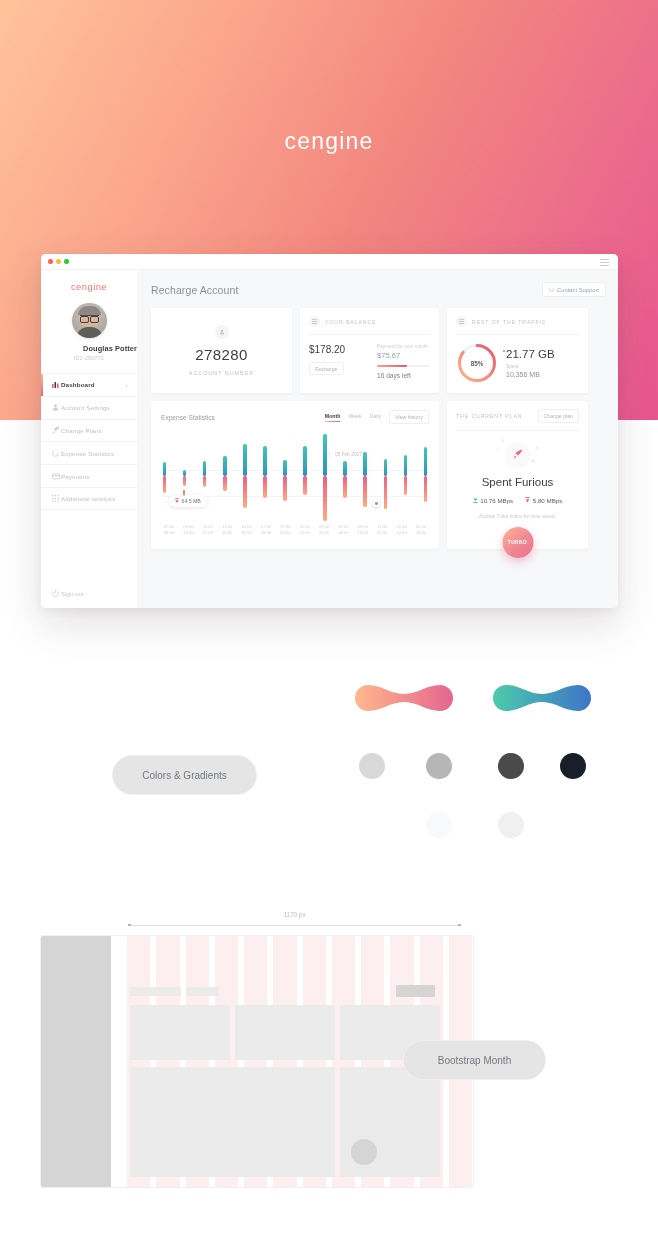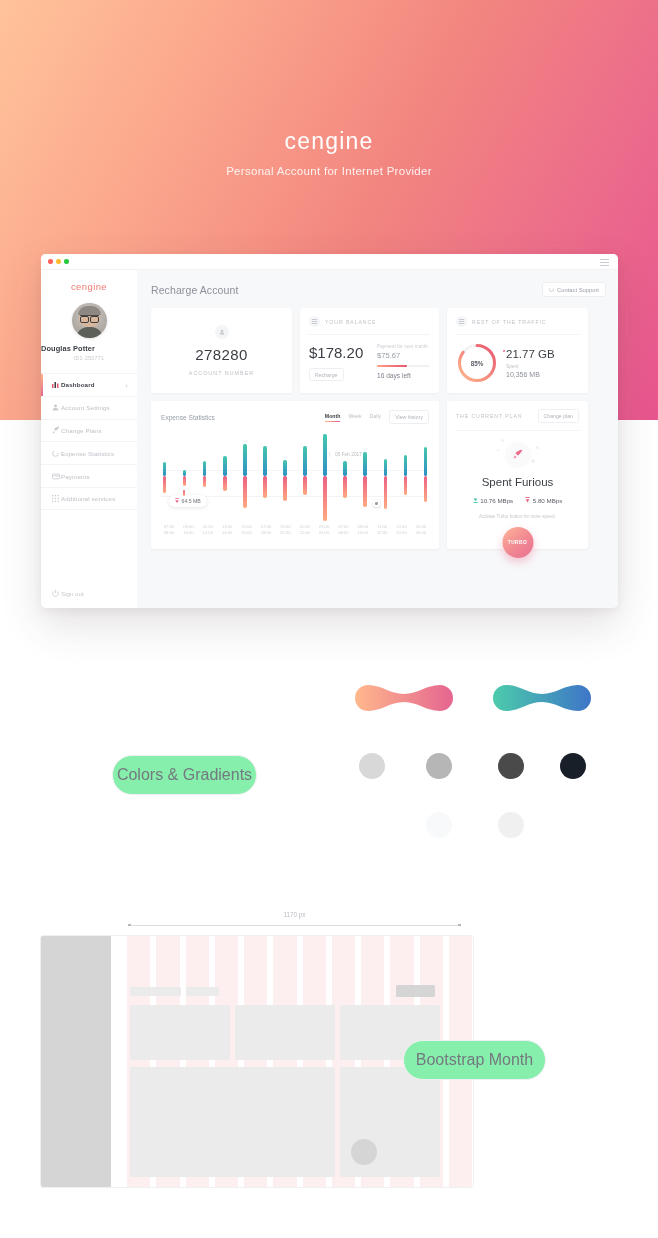--- a/index.html
+++ b/index.html
@@ -62,21 +62,21 @@
   .avatar::before{ content:""; position:absolute; left:7px; top:5px; width:21px; height:19px;
     border-radius:50% 50% 44% 44%; background:#d8b79c; }
   .avatar::after{ content:""; position:absolute; left:4px; top:24px; width:27px; height:16px;
     border-radius:12px 12px 0 0; background:#5c6058; }
   .avatar .hair{ position:absolute; left:6px; top:3px; width:23px; height:9px; border-radius:11px 11px 0 0; background:#8e8882; }
   .avatar .glasses{ position:absolute; left:8px; top:12px; width:19px; height:5px;
     border-top:1.2px solid #4a4a4a; }
   .avatar .glasses::before,.avatar .glasses::after{ content:""; position:absolute; top:0; width:7px; height:5px;
     border:1.1px solid #3d3d3d; border-radius:2px; }
   .avatar .glasses::before{ left:0; } .avatar .glasses::after{ right:0; }
-  .user-name { text-align: left; font-size: 7.4px; color: #3b3f45; font-weight: bold; margin-top: 6px; letter-spacing:.1px;}
+  .user-name { text-align: right; font-size: 7.4px; color: #3b3f45; font-weight: bold; margin-top: 6px; letter-spacing:.1px;}
   .user-id { text-align: center; font-size: 5.2px; color: #c3c6cb; margin-top: 2px; letter-spacing: .35px; }
 
   .nav { margin-top: 12px; }
   .nav-item {
     display: flex; align-items: center; height: 22.8px; padding: 0 9px;
     border-top: 1px solid #f3f3f5; font-size: 6.2px; color: #bcbfc5; position: relative;
     letter-spacing: .15px;
   }
   .nav-item:last-of-type { border-bottom: 1px solid #f3f3f5; }
   .nav-item.active { color: #3b3f45; font-weight: bold; }
@@ -111,21 +111,21 @@
 
   .card-balance { width: 139px; height: 85px; padding: 8px 9px; }
   .card-traffic { width: 141px; height: 85px; padding: 8px 9px; }
   .mini-head { display:flex; align-items:center; gap:5px; padding-bottom:7px; border-bottom:1px solid #f2f3f5;}
   .mini-ico { width:11px;height:11px;border-radius:50%;background:#f4f5f7;display:flex;align-items:center;justify-content:center;}
   .mini-ico i { display:block; width:5px; height:.9px; background:#c8cbd1; box-shadow:0 2px 0 #c8cbd1, 0 -2px 0 #c8cbd1; }
   .mini-lbl { font-size: 5.2px; color: #c0c3c9; letter-spacing: .9px; }
 
   .bal-row { display:flex; margin-top:9px; }
   .bal-left { width: 62px; }
-  .bal-amt { font-size: 15px; color: #3b3f45; }
+  .bal-amt { font-size: 10px; color: #3b3f45; }
   .recharge {
     margin-top: 7px; display:inline-block; border:1px solid #eceef1; border-radius:2.5px;
     padding: 2.5px 5px; font-size: 5.2px; color: #b0b4ba; background:#fff;
   }
   .bal-right { flex:1; padding-left: 6px; }
   .next-lbl { font-size: 4.6px; color: #c9ccd2; letter-spacing:.1px; }
   .next-amt { font-size: 7.6px; color: #9aa0a8; margin-top: 2px; }
   .bal-bar { height: 1.6px; background:#f0f1f3; border-radius:2px; margin-top: 5px; position:relative; }
   .bal-bar span { position:absolute; left:0; top:0; bottom:0; width:56%; border-radius:2px;
     background: linear-gradient(90deg,#ff9f85,#e8566f); }
@@ -194,22 +194,22 @@
     width: 31px; height: 31px; border-radius: 50%;
     background: linear-gradient(140deg,#ffb39a 0%,#f18a92 52%, #ea6f92 100%);
     display:flex; align-items:center; justify-content:center;
     color:#fff; font-size: 4.8px; letter-spacing:.5px; font-weight:bold;
     box-shadow: 0 4px 9px rgba(236,109,139,.38);
   }
 
   
   .palette { position:absolute; left: 0; top: 660px; width: 658px; height: 230px; }
   .pill {
-    position:absolute; border:1px solid #f0f0f2; border-radius: 22px; background:#86efac;
-    font-size: 16px; color:#74787f; display:flex; align-items:center; justify-content:center;
+    position:absolute; border:1px solid #f0f0f2; border-radius: 22px; background:#e5e5e5;
+    font-size: 10px; color:#74787f; display:flex; align-items:center; justify-content:center;
   }
   .pill-colors { left: 112px; top: 95px; width: 145px; height: 40px; }
   .grad { position:absolute; width: 98px; height: 26px; }
   .grad svg { display:block; }
   .sw { position:absolute; width: 26px; height: 26px; border-radius:50%; }
 
   
   .gridsec { position:absolute; left:0; top: 895px; width: 658px; height: 343px; }
   .dim-top { position:absolute; left: 128px; top: 16px; width: 333px; }
   .dim-label { text-align:center; font-size: 6.3px; color:#b9bcc2; }
@@ -228,21 +228,20 @@
   .gbl { position:absolute; background:#ebebeb; border-radius:1.5px; }
   .gbl.dark { background:#d5d5d5; }
   .pill-grid { left: 403px; top: 145px; width: 143px; height: 40px; }
   .circ { position:absolute; left: 391px; top: 1139px; width: 26px; height:26px; border-radius:50%; background:#d5d5d5; }
 </style>
 </head>
 <body>
 
 <div class="hero">
   <div class="hero-logo">cengine</div>
-  <div class="hero-sub">Personal Account for Internet Provider</div>
 </div>
 
 <div class="window">
   <div class="titlebar">
     <span class="dot r"></span>
     <span class="dot y"></span>
     <span class="dot g"></span>
     <span class="burger">
         <i></i>
         <i></i>

